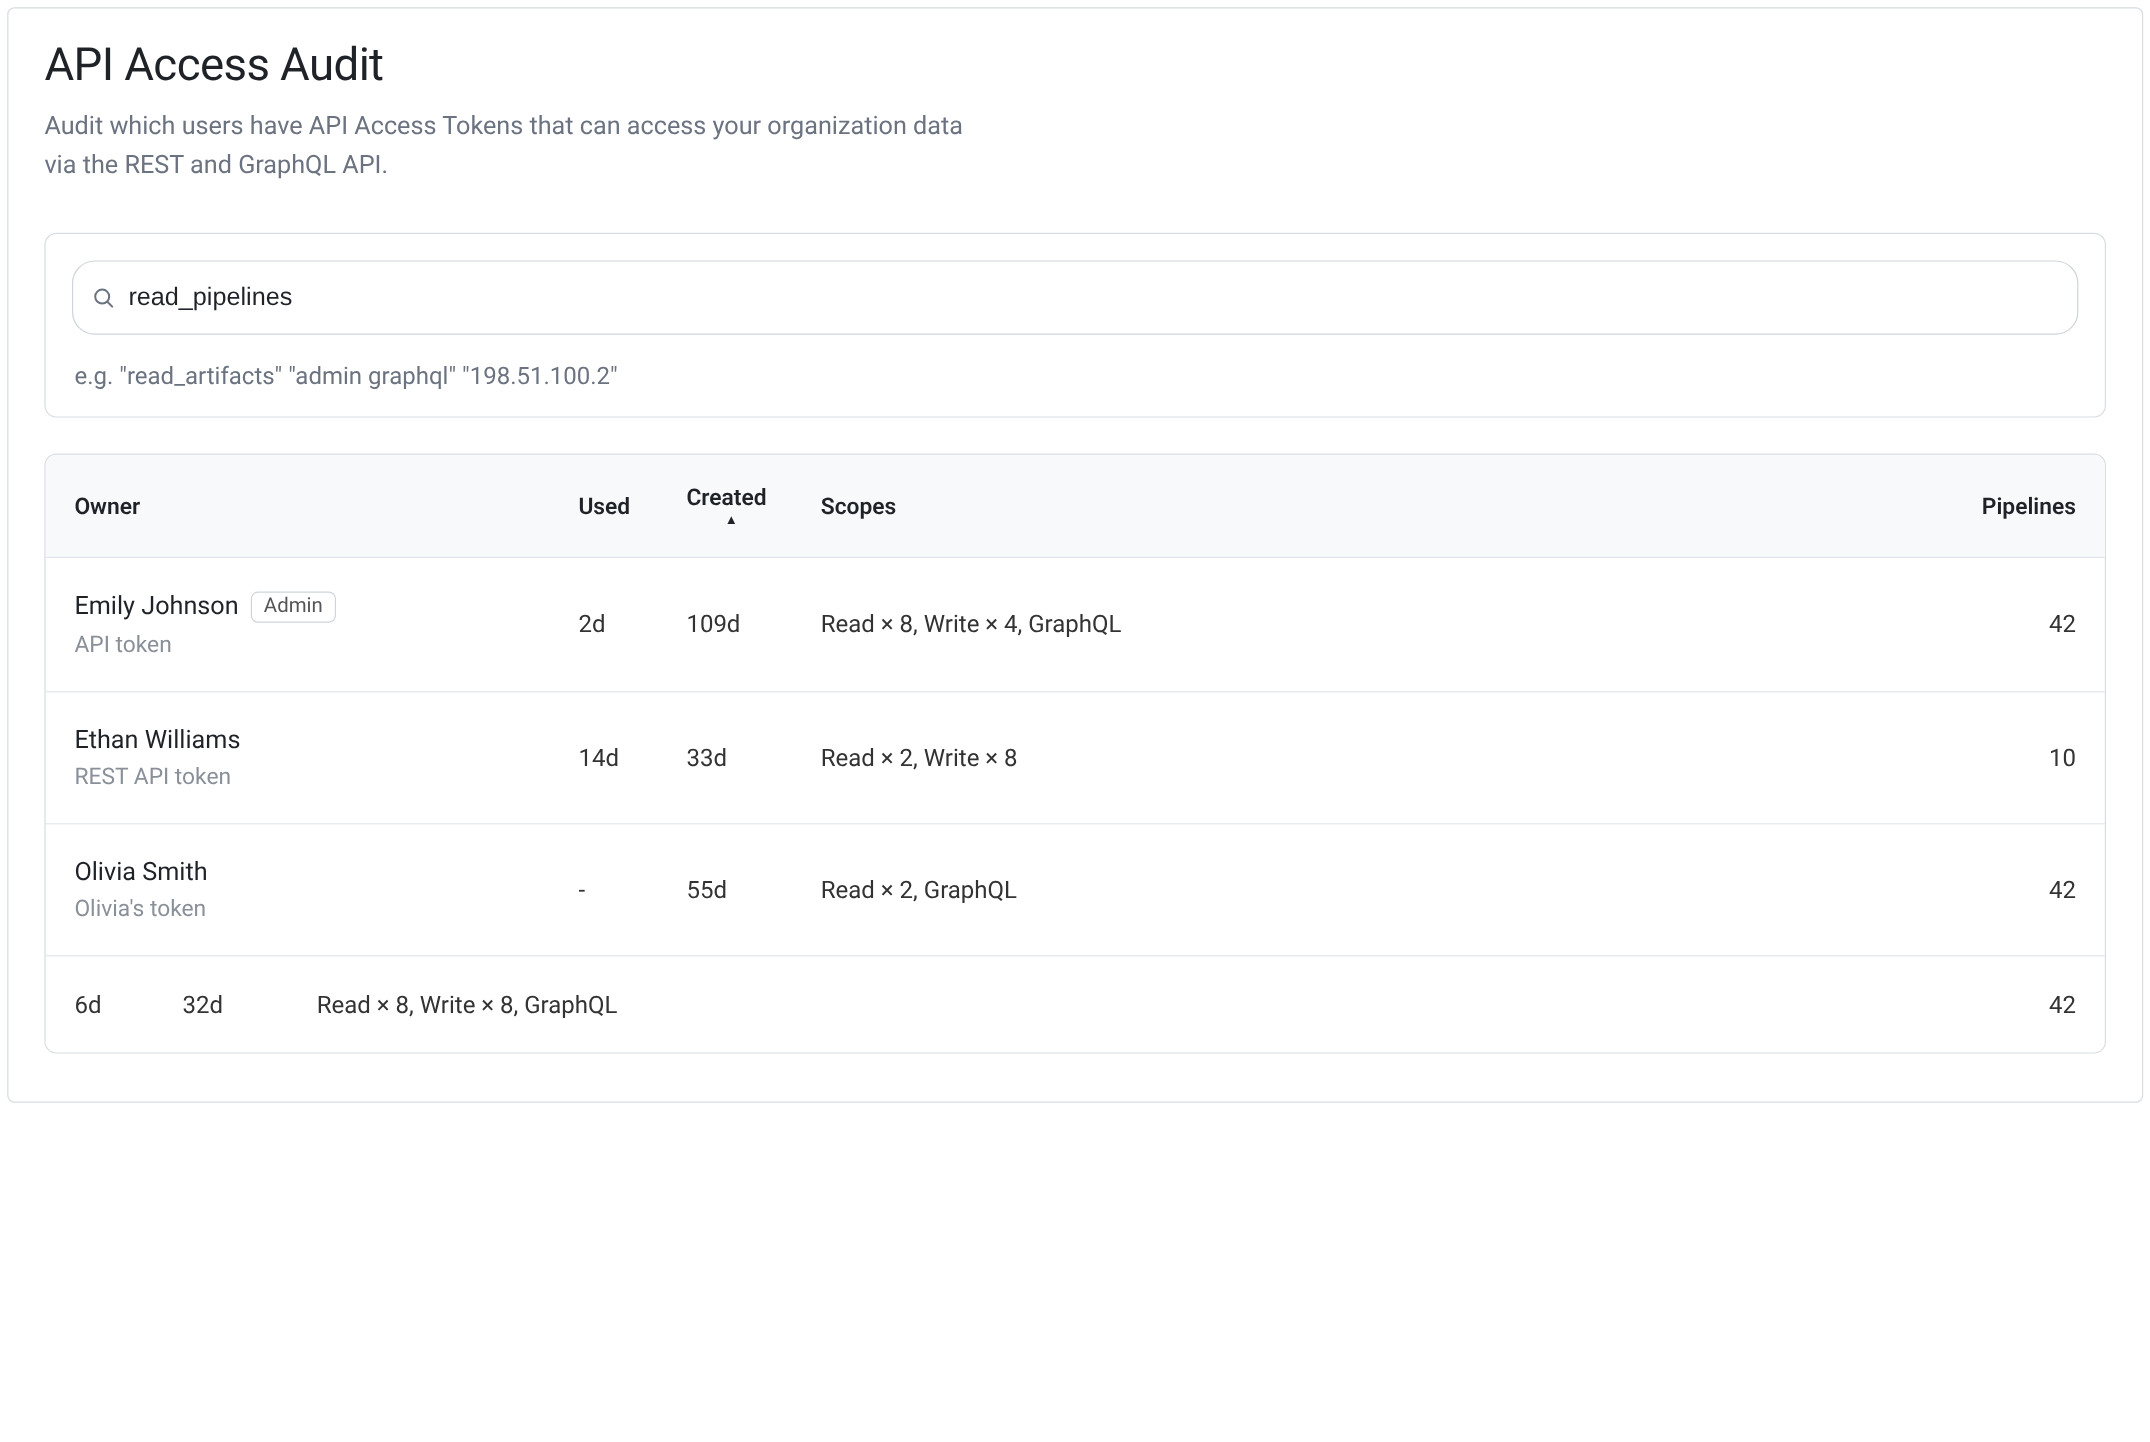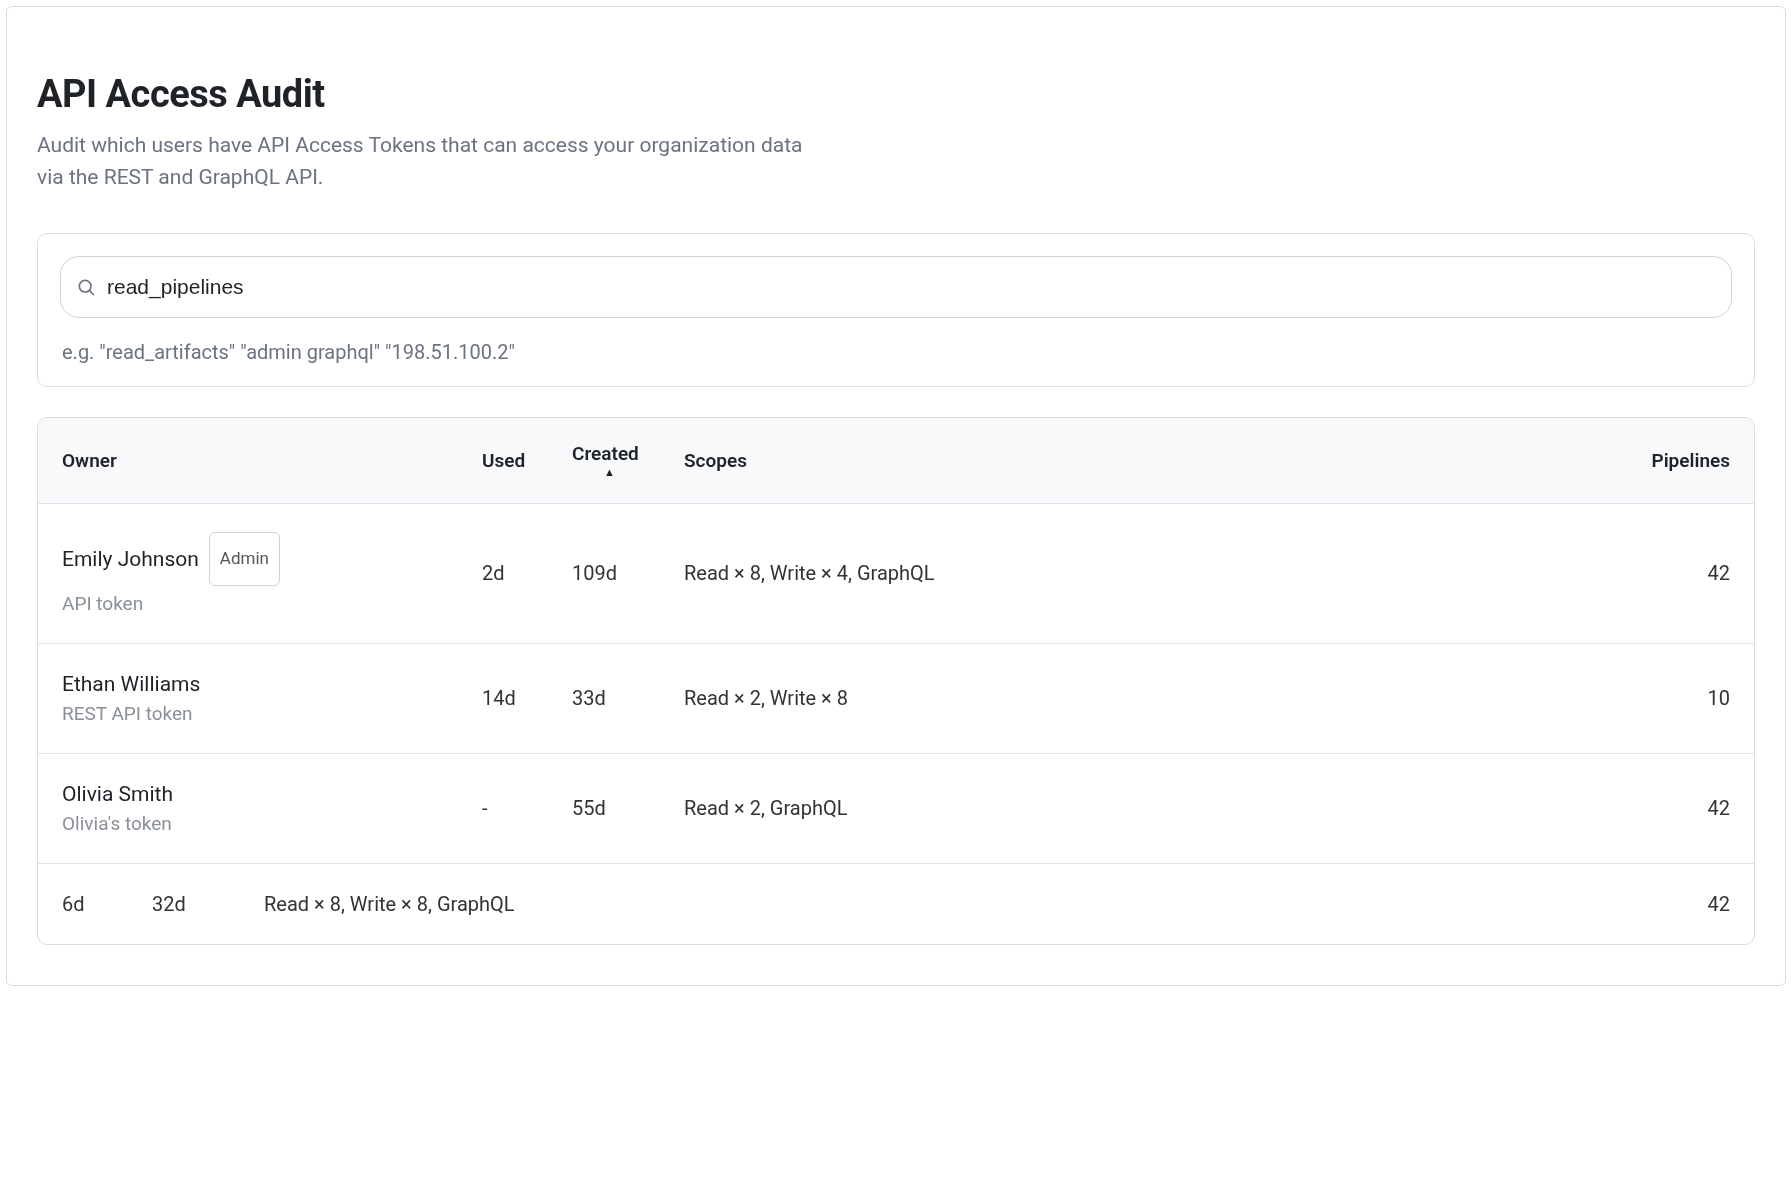--- a/index.html
+++ b/index.html
@@ -11,25 +11,24 @@
     }
     .page-frame {
       border: 1px solid #d8dde2;
       border-radius: 6px;
       width: 100%;
       min-height: 880px;
       padding: 26px 30px 40px 30px;
     }
     h1.page-title {
       font-size: 38px;
-      font-weight: 700;
+      font-weight: 400;
       color: #1f2328;
       margin-bottom: 14px;
       letter-spacing: -0.5px;
-      margin-top: 39px;
     }
     p.page-desc {
       font-size: 21px;
       line-height: 1.5;
       color: #6b7280;
       max-width: 780px;
       margin-bottom: 40px;
     }
     .search-card {
       border: 1px solid #d8dde2;
@@ -118,21 +117,21 @@
       font-size: 19px;
       color: #8a9099;
       margin-top: 6px;
     }
     .badge {
       display: inline-block;
       font-size: 17px;
       color: #555;
       border: 1px solid #cfd5db;
       border-radius: 6px;
-      padding: 14px 10px;
+      padding: 0 10px;
       line-height: 1.4;
       background: #fff;
     }
   </style>
 </head>
 <body>
 
 <div class="page-frame">
 
   <h1 class="page-title">API Access Audit</h1>

